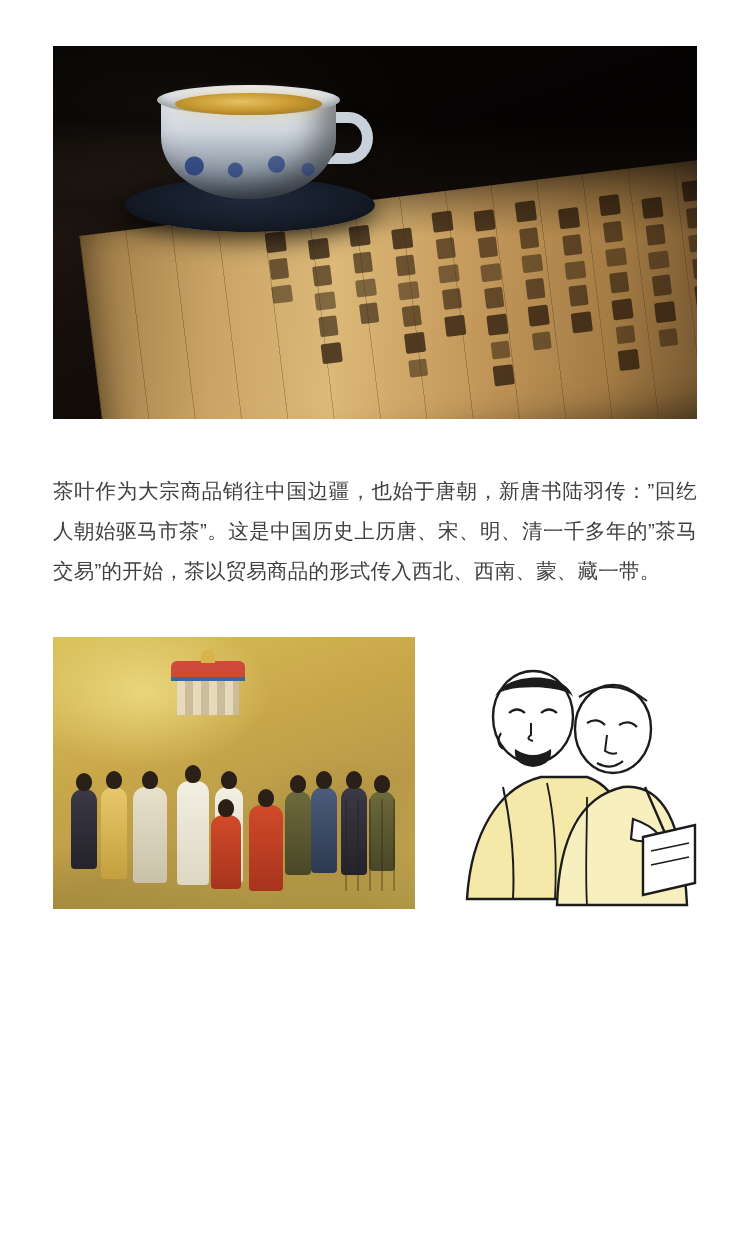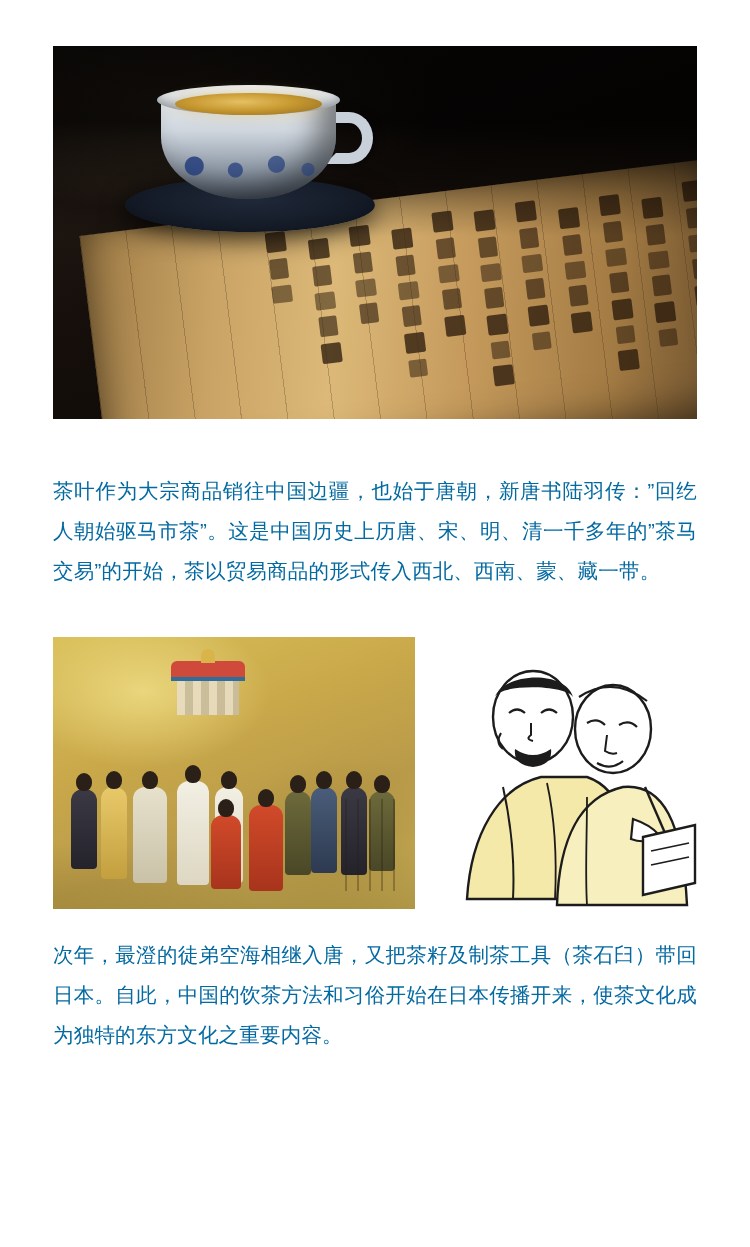--- a/index.html
+++ b/index.html
@@ -155,21 +155,21 @@
     border-radius: 0 60% 60% 0;
     box-shadow: 2px 2px 10px rgba(0,0,0,0.5);
   }
 
   
   .para {
     width: 644px;
     margin: 0 auto;
     font-size: 20.5px;
     line-height: 40px;
-    color: #0369a1;
+    color: #404040;
     letter-spacing: 0.2px;
     text-align: justify;
   }
   .para.p1 { margin-top: 52px; }
   .para.p3 { margin-top: 50px; }
   .para.p4 { margin-top: 26px; }
 
   
   .duo {
     width: 644px;
@@ -418,16 +418,15 @@
         <line x1="208" y1="150" x2="228" y2="196" stroke="#1c1c1c" stroke-width="2.4"></line>
 
         <path d="M206 200 L258 188 L258 246 L206 258 Z" fill="#ffffff" stroke="#1c1c1c" stroke-width="2.4"></path>
         <line x1="214" y1="214" x2="252" y2="206" stroke="#1c1c1c" stroke-width="1.6"></line>
         <line x1="214" y1="228" x2="252" y2="220" stroke="#1c1c1c" stroke-width="1.6"></line>
       </svg>
     </div>
   </div>
 
 
-  <p class="para p4">次年，最澄的徒弟空海相继入唐，又把茶籽及制茶工具（茶石臼）带回日本。自此，中国的饮茶方法和习俗开始在日本传播开来，使茶文化成为独特的东方文化之重要内容。</p>
 
   <div class="tail"></div>
 </div>
 
 </body></html>

